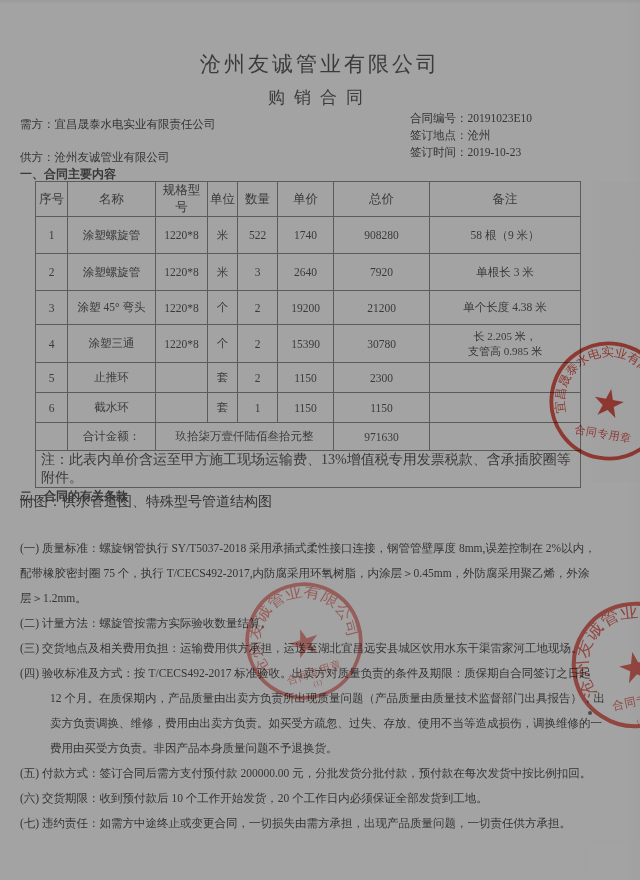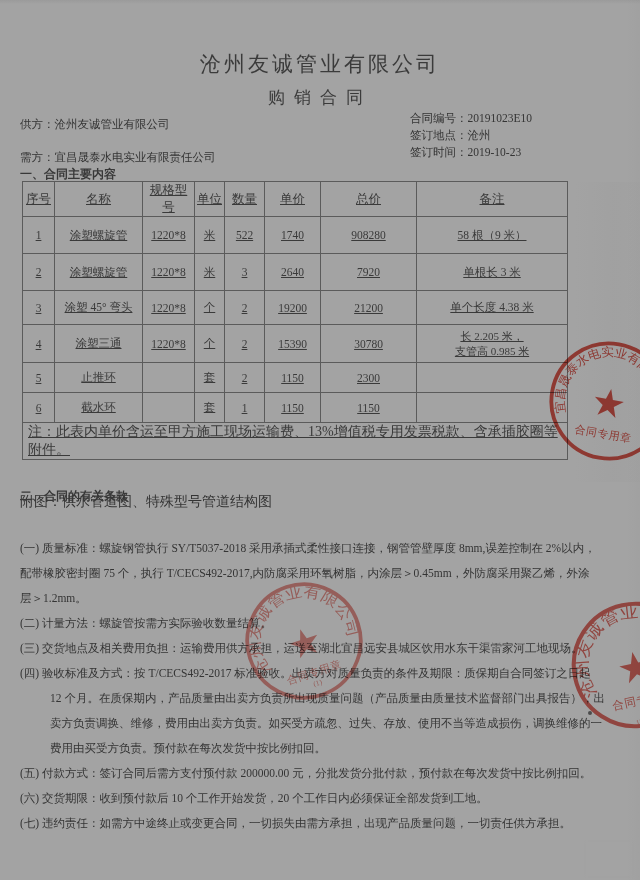--- a/index.html
+++ b/index.html
@@ -28,23 +28,23 @@
 
   .meta{font-size:11.5px;line-height:17px;}
   .meta-left{position:absolute;left:20px;top:116px;}
   .meta-left .row{margin-bottom:16px;}
   .meta-right{position:absolute;left:410px;top:110px;}
   .sec-heading{position:absolute;left:20px;font-size:12px;font-weight:600;color:#383838;}
   #sec1-heading{top:166px;}
   #sec2-heading{top:488px;}
 
   table.items{
-    position:absolute;left:22px;top:181px;width:545px;
+    position:absolute;left:35px;top:181px;width:545px;
     border-collapse:collapse;table-layout:fixed;
-    font-size:11.5px;color:#3a3a3a;text-decoration:underline;
+    font-size:11.5px;color:#3a3a3a;
   }
   table.items td,table.items th{
     border:1px solid #5b5b5b;text-align:center;vertical-align:middle;
     padding:0 2px;font-weight:normal;overflow:hidden;
   }
   table.items th{font-size:12.5px;}
   td.remark-multi{white-space:pre-line;font-size:11px;line-height:1.3;margin-top:20px;}
   tr.note-row td{text-align:left;padding-left:5px;font-size:14px;}
 
   .attachment{position:absolute;left:20px;top:493px;font-size:14px;}
@@ -63,22 +63,22 @@
   <div class="scan-edge-top"></div>
   <div class="scan-band-right"></div>
   <div class="scan-edge-right"></div>
   <div class="scan-box-br"></div>
   <div class="speck"></div>
 
   <div class="title">沧州友诚管业有限公司</div>
   <div class="subtitle">购销合同</div>
 
   <div class="meta meta-left">
+    <div class="row"><span>需方：</span><span>宜昌晟泰水电实业有限责任公司</span></div>
     <div class="row"><span>供方：</span><span>沧州友诚管业有限公司</span></div>
-    <div class="row"><span>需方：</span><span>宜昌晟泰水电实业有限责任公司</span></div>
   </div>
 
   <div class="meta meta-right">
     <div><span>合同编号：</span><span>20191023E10</span></div>
     <div><span>签订地点：</span><span>沧州</span></div>
     <div><span>签订时间：</span><span>2019-10-23</span></div>
   </div>
 
   <div class="sec-heading" id="sec1-heading">一、合同主要内容</div>
 
@@ -162,40 +162,47 @@
           <td>截水环</td>
           <td></td>
           <td>套</td>
           <td>1</td>
           <td>1150</td>
           <td>1150</td>
           <td></td>
         </tr>
       </tbody>
     <tbody>
+      <tr style="height:28px">
+        <td></td>
+        <td>合计金额：</td>
+        <td colspan="4">玖拾柒万壹仟陆佰叁拾元整</td>
+        <td>971630</td>
+        <td></td>
+      </tr>
       <tr class="note-row" style="height:33px">
         <td colspan="8">注：此表内单价含运至甲方施工现场运输费、13%增值税专用发票税款、含承插胶圈等附件。</td>
       </tr>
     </tbody>
   </table>
 
   <div class="attachment">附图：供水管道图、特殊型号管道结构图</div>
 
   <div class="sec-heading" id="sec2-heading">二、合同的有关条款</div>
 
   <div class="clauses">
       <div class="cl-line">(一) 质量标准：螺旋钢管执行 SY/T5037-2018 采用承插式柔性接口连接，钢管管壁厚度 8mm,误差控制在 2%以内，</div>
       <div class="cl-line">配带橡胶密封圈 75 个，执行 T/CECS492-2017,内防腐采用环氧树脂，内涂层＞0.45mm，外防腐采用聚乙烯，外涂</div>
       <div class="cl-line">层＞1.2mm。</div>
       <div class="cl-line">(二) 计量方法：螺旋管按需方实际验收数量结算。</div>
       <div class="cl-line">(三) 交货地点及相关费用负担：运输费用供方承担，运送至湖北宜昌远安县城区饮用水东干渠雷家河工地现场。</div>
       <div class="cl-line">(四) 验收标准及方式：按 T/CECS492-2017 标准验收。出卖方对质量负责的条件及期限：质保期自合同签订之日起</div>
       <div class="cl-line cont-indent">12 个月。在质保期内，产品质量由出卖方负责所出现质量问题（产品质量由质量技术监督部门出具报告），出</div>
       <div class="cl-line cont-indent">卖方负责调换、维修，费用由出卖方负责。如买受方疏忽、过失、存放、使用不当等造成损伤，调换维修的一</div>
-      <div class="cl-line cont-indent">费用由买受方负责。预付款在每次发货中按比例扣回。</div>
+      <div class="cl-line cont-indent">费用由买受方负责。非因产品本身质量问题不予退换货。</div>
       <div class="cl-line">(五) 付款方式：签订合同后需方支付预付款 200000.00 元，分批发货分批付款，预付款在每次发货中按比例扣回。</div>
       <div class="cl-line">(六) 交货期限：收到预付款后 10 个工作开始发货，20 个工作日内必须保证全部发货到工地。</div>
       <div class="cl-line">(七) 违约责任：如需方中途终止或变更合同，一切损失由需方承担，出现产品质量问题，一切责任供方承担。</div>
     </div>
 
   <div id="seal-layer">
       <svg class="seal" width="128" height="128" viewBox="0 0 200 200" style="left:545px;top:337px;opacity:0.85;transform:rotate(10deg)">
     <circle cx="100" cy="100" r="90" fill="none" stroke="#d93a2e" stroke-width="6"></circle>
     <path id="arc1" d="M 36.6 129.6 A 70 70 0 1 1 163.4 129.6" fill="none"></path>
     <text fill="#d93a2e" font-size="19" font-family="'Liberation Serif',serif">

